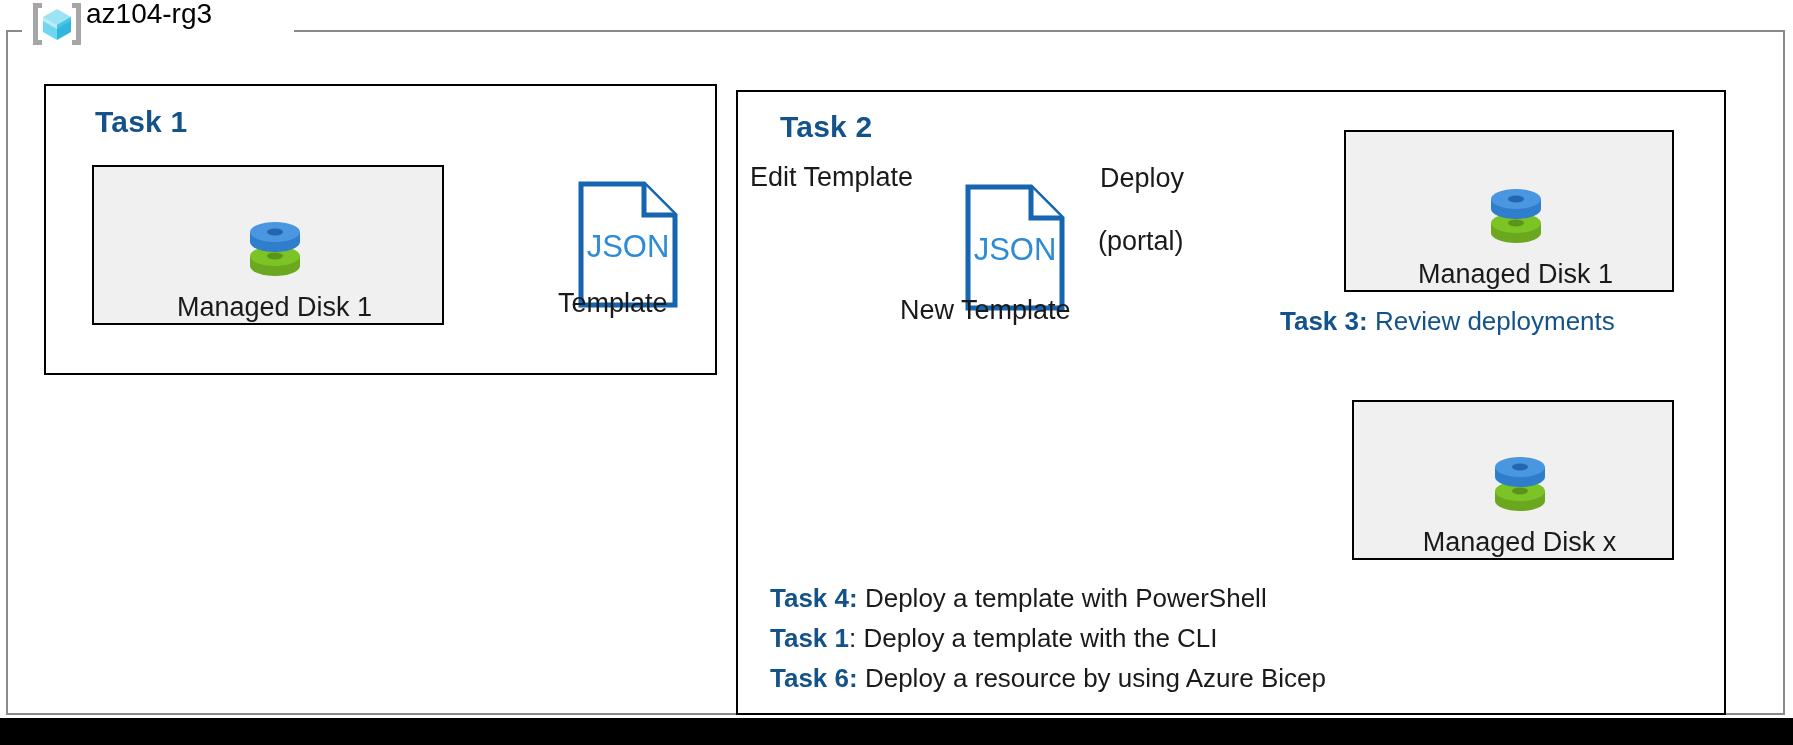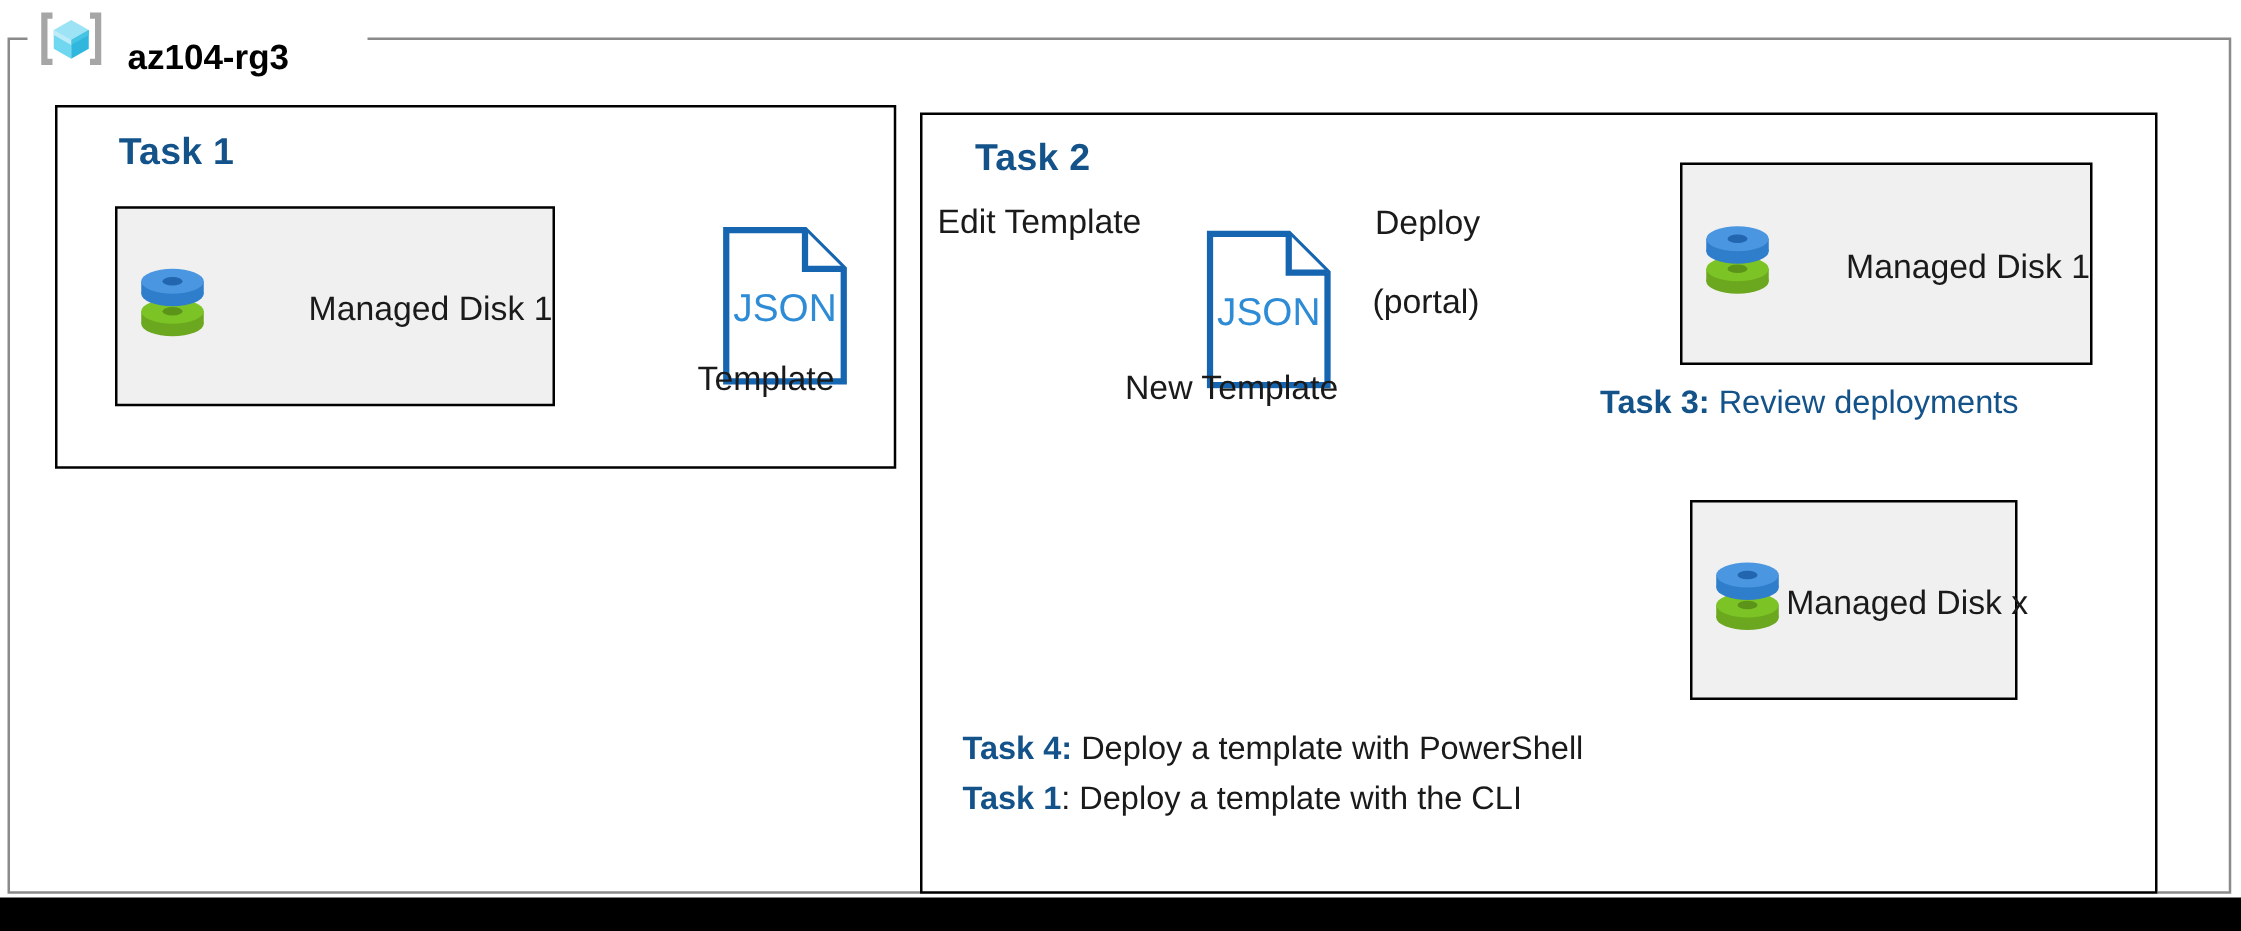--- a/index.html
+++ b/index.html
@@ -35,23 +35,22 @@
     width: 272px;
     height: 34px;
     background: #ffffff;
   }
   #rg-header {
     position: absolute;
     left: 30px;
     top: 0px;
     height: 60px;
     display: flex;
-    align-items: flex-end;
-    gap: 18px;
-    font-weight: bold;
+    align-items: flex-start;
+    gap: 2px;
   }
   #rg-title-text {
     font-size: 28px;
     color: #000000;
     line-height: 1;
     white-space: nowrap;
   }
 
   
   #bottom-bar {
@@ -84,28 +83,28 @@
   #task1-heading { left: 95px;  top: 105px; }
   #task2-heading { left: 780px; top: 110px; }
 
   
   .disk-box {
     position: absolute;
     border: 2px solid #000000;
     background: #f0f0f0;
     box-sizing: border-box;
     display: flex;
-    flex-direction: row;
+    flex-direction: column;
     align-items: center;
-    justify-content: space-between;
+    justify-content: flex-end;
     padding-left: 13px;
   }
   #disk-box-1 { left: 92px;  top: 165px; width: 352px; height: 160px; }
   #disk-box-2 { left: 1344px; top: 130px; width: 330px; height: 162px; }
-  #disk-box-3 { left: 1352px; top: 400px; width: 262px; height: 160px; }
+  #disk-box-3 { left: 1352px; top: 400px; width: 322px; height: 160px; }
 
   .disk-label {
     font-size: 27px;
     color: #1a1a1a;
     white-space: nowrap;
     margin-top: 4px;
   }
   .disk-icon { display: block; }
 
   
@@ -292,15 +291,18 @@
   <span class="disk-label">Managed Disk x</span>
 </div>
 
 <div id="task-notes">
   <span class="note-row">
     <span class="k">Task 4:</span><span class="v"> Deploy a template with PowerShell</span>
   </span>
   <span class="note-row">
     <span class="k">Task 1</span><span class="v">: Deploy a template with the CLI</span>
   </span>
+  <span class="note-row">
+    <span class="k">Task 6:</span><span class="v"> Deploy a resource by using Azure Bicep</span>
+  </span>
 </div>
 
 <div id="bottom-bar"></div>
 
 </body></html>

